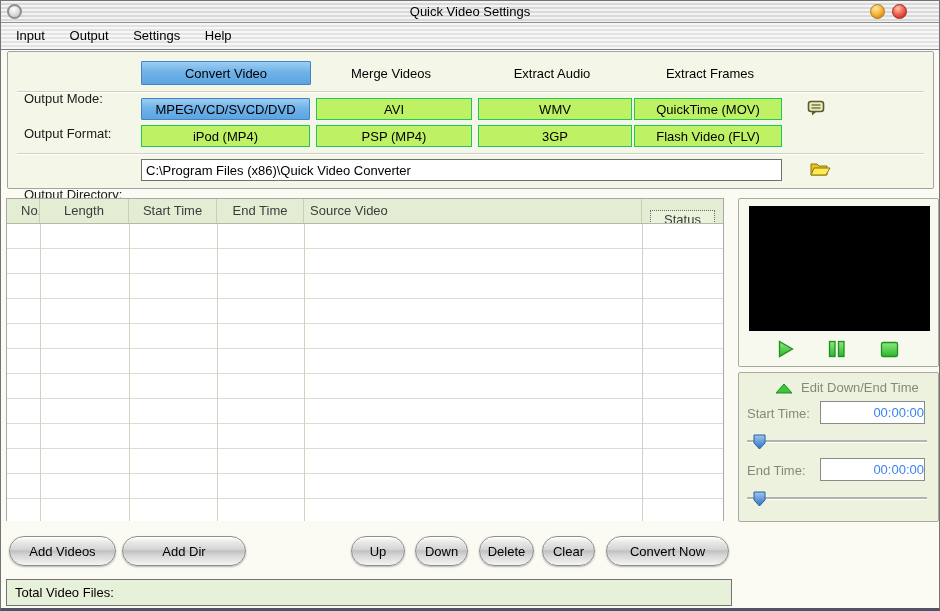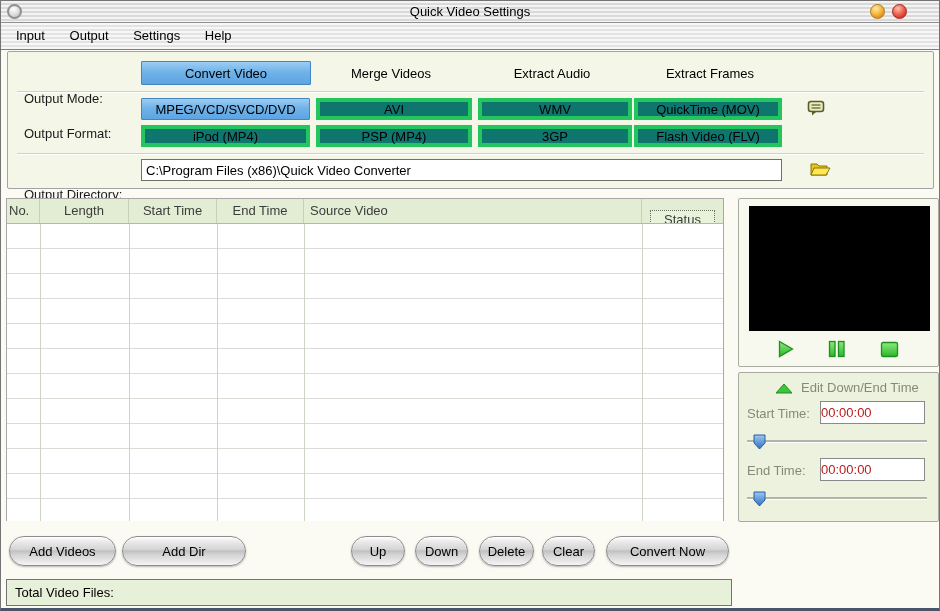--- a/index.html
+++ b/index.html
@@ -42,35 +42,35 @@
   .hsep{ position:absolute; left:9px; right:9px; height:2px; border-top:1px solid #cfd2bf; border-bottom:1px solid #ffffff; }
 
   .mode-btn{ position:absolute; top:9px; height:24px; line-height:22px; text-align:center;
              background:transparent; border:none; font:inherit; color:#000; cursor:default; }
   .sel-blue{
     background:linear-gradient(180deg,#9dcdf3 0%,#70b3e8 45%,#5ca4e2 100%);
     border:1px solid #4484c3; border-radius:1px;
   }
 
   .fmt-btn{ position:absolute; height:22px; line-height:20px; text-align:center;
-            background:#0f766e; border:4px solid #22c55e; font:inherit; color:#000; cursor:default; }
+            background:#bef264; border:1px solid #22c55e; font:inherit; color:#000; cursor:default; }
   .fmt-btn.sel-blue{ background:linear-gradient(180deg,#9dcdf3 0%,#70b3e8 45%,#5ca4e2 100%); border:1px solid #4484c3; }
 
   .dir-input{
     position:absolute; left:133px; top:107px; width:641px; height:22px;
     background:#ffffff; border:1px solid #6f6f6f; font:inherit; padding:0 4px; color:#000;
   }
   .icon-btn{ position:absolute; background:transparent; border:none; cursor:default; }
 
   
   .file-table{ position:absolute; left:5px; top:197px; width:718px; height:323px;
                background:#ffffff; border:1px solid #a8a8a8; }
   .thead{ display:flex; height:25px; background:#e3edd4; border-bottom:1px solid #b2baa8; color:#3c3c3c; }
   .th{ line-height:24px; border-right:1px solid #c6d2b6; overflow:hidden; white-space:nowrap; }
-  .th.c-no{ width:33px; padding-left:2px; }
+  .th.c-no{ width:33px; padding-left:14px; }
   .th.c-len{ width:89px; text-align:center; }
   .th.c-start{ width:88px; text-align:center; }
   .th.c-end{ width:87px; text-align:center; }
   .th.c-src{ width:338px; padding-left:6px; }
   .th.c-status{ flex:1; border-right:none; text-align:center; }
   .status-box{ display:inline-block; margin-top:11px; padding:0 13px; line-height:18px;
                border:1px dotted #666c60; background:#e9f2da; }
   .tbody{ position:relative; height:297px;
           background:repeating-linear-gradient(180deg,#ffffff 0 24px,#dcdcd6 24px 25px); }
   .vline{ position:absolute; top:0; bottom:0; width:1px; background:#ccd4c4; }
@@ -85,21 +85,21 @@
   .mbtn{ background:transparent; border:none; padding:0; line-height:0; cursor:default; }
 
   
   .edit-panel{ position:absolute; left:737px; top:371px; width:201px; height:150px;
                background:#edf2de; border:1px solid #a8aca0; border-radius:2px; }
   .edit-header{ position:absolute; left:0; top:7px; width:100%; height:16px; }
   .tri-up{ position:absolute; left:36px; top:3px; line-height:0; background:none; border:none; padding:0; }
   .edit-title{ position:absolute; left:62px; top:0; color:#85897b; line-height:16px; }
   .tlabel{ position:absolute; left:8px; color:#85897b; }
   .time-field{ position:absolute; left:81px; width:105px; height:23px; background:#ffffff;
-               border:1px solid #8a8a8a; text-align:left; line-height:21px; color:#b91c1c; }
+               border:1px solid #8a8a8a; text-align:right; line-height:21px; color:#3b82f6; }
   .slider{ position:absolute; left:6px; width:184px; height:16px; }
   .track{ position:absolute; left:2px; right:2px; top:6px; height:3px; background:#b4b4ac; border-bottom:1px solid #fff; }
   .thumb{ position:absolute; left:8px; top:0; line-height:0; }
 
   
   .pill{
     position:absolute; top:535px; height:30px; border-radius:15px;
     background:linear-gradient(180deg,#ffffff 0%,#e9e9e9 18%,#d5d5d5 44%,#c0c0c0 50%,#d2d2d2 62%,#e8e8e8 86%,#f5f5f5 100%);
     border:1px solid #8d8d8d; box-shadow:0 1px 2px rgba(0,0,0,.28), inset 0 1px 0 #ffffff;
     font:inherit; color:#000; text-align:center; cursor:default;

